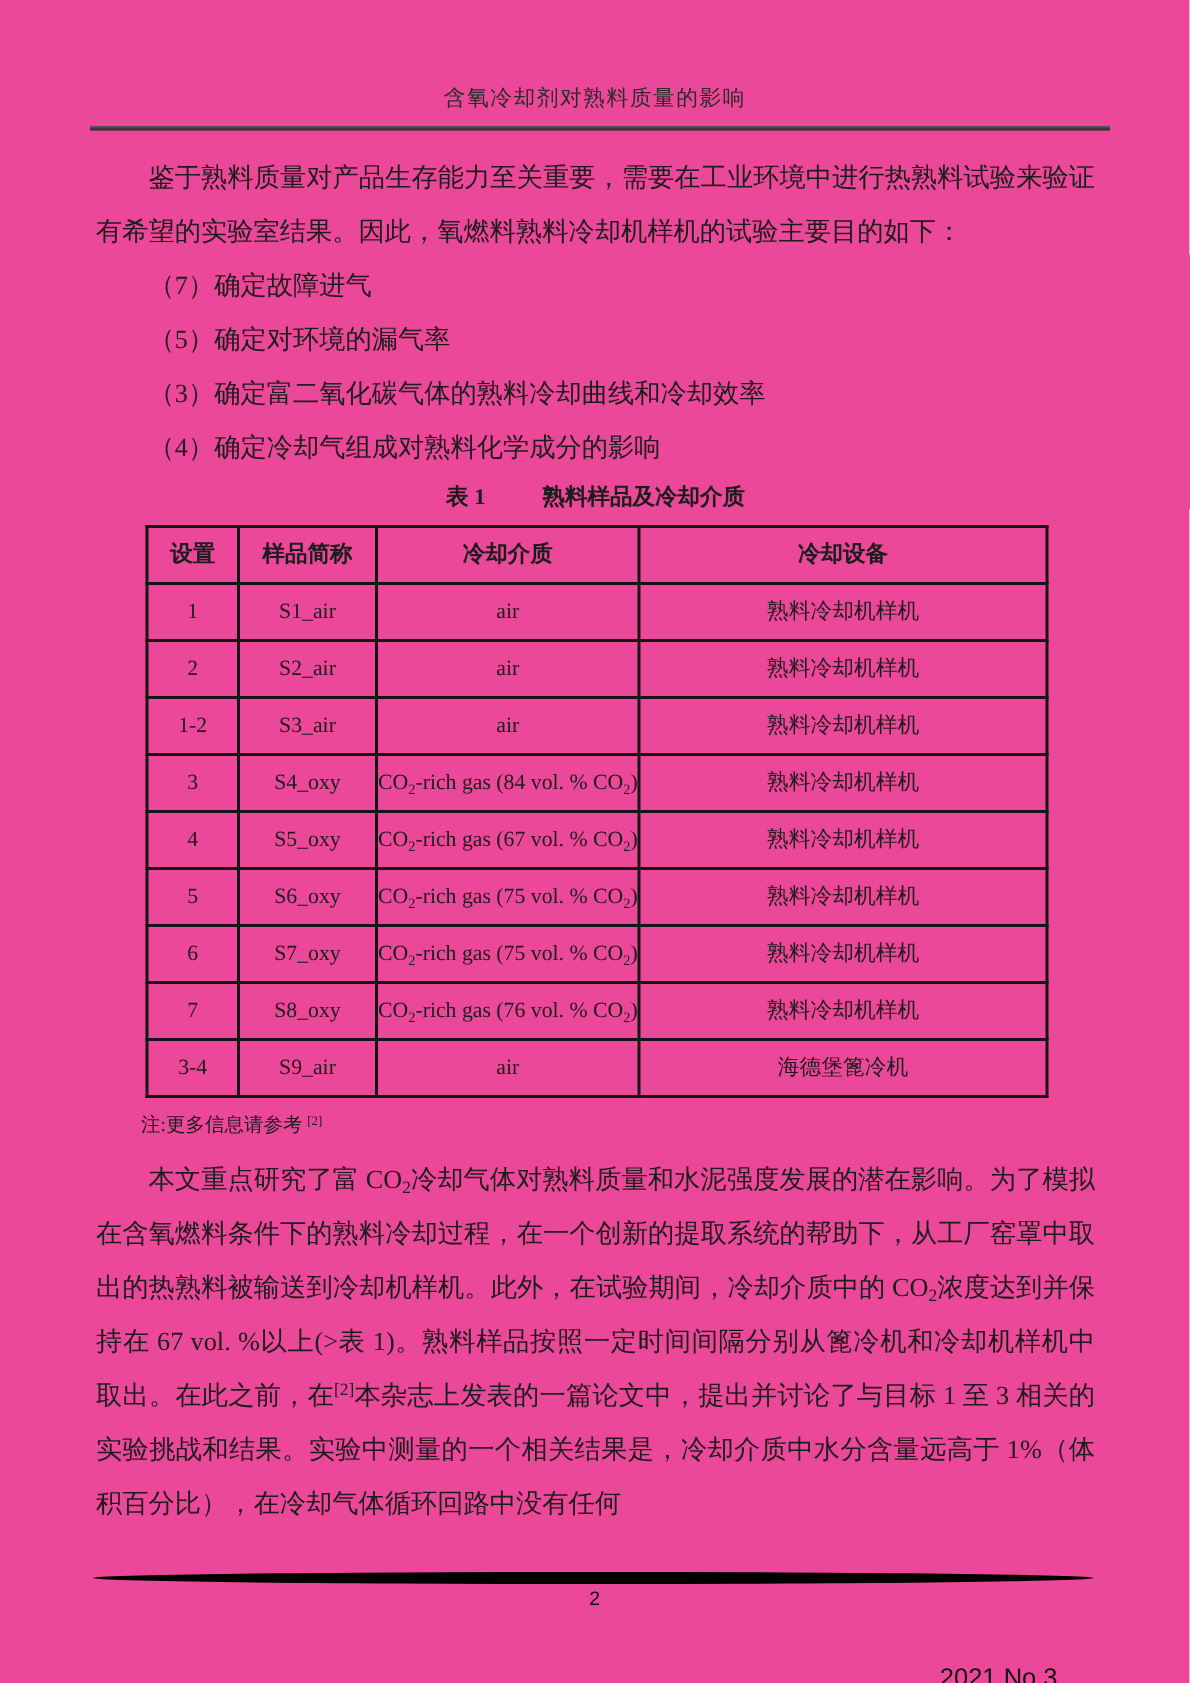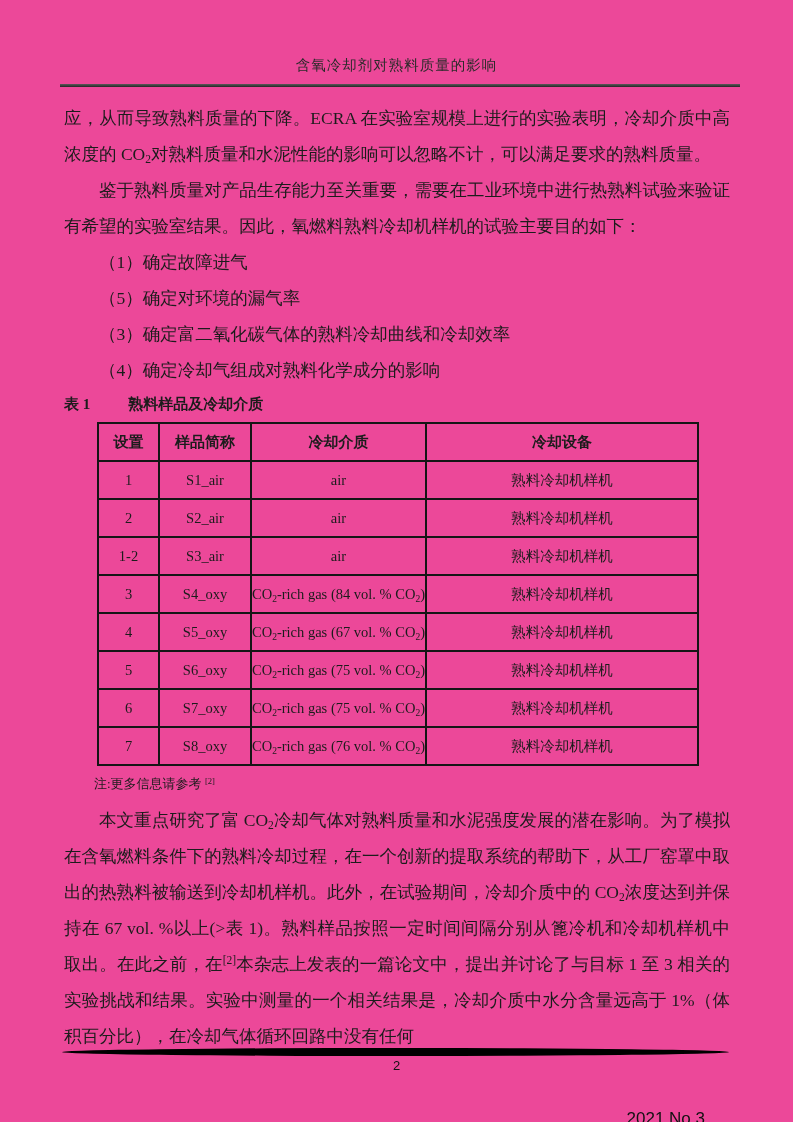--- a/index.html
+++ b/index.html
@@ -22,21 +22,21 @@
     font-size:17.5px;line-height:36px;text-align:justify;
   }
   .para{margin:0;}
   .indent{text-indent:2em;}
   .objective-item{text-indent:2em;}
   sub,sup{line-height:0;}
   sub{font-size:0.66em;vertical-align:baseline;position:relative;top:0.28em;}
   sup{font-size:0.66em;vertical-align:baseline;position:relative;top:-0.5em;}
   
   .table-caption{
-    text-align:left;font-size:15px;font-weight:bold;line-height:24px;
+    text-align:center;font-size:15px;font-weight:bold;line-height:24px;
     margin:4px 0 6px 0;text-indent:0;
   }
   .cap-gap{display:inline-block;width:38px;}
   
   .data-table{
     border-collapse:collapse;table-layout:fixed;width:600px;margin:0 0 0 33px;
   }
   .data-table th,.data-table td{
     border:2px solid #151515;text-align:center;vertical-align:middle;
     padding:0;overflow:hidden;white-space:nowrap;
@@ -64,25 +64,24 @@
 </style>
 </head>
 <body>
 
 <div class="page">
 
   <div class="header-title">含氧冷却剂对熟料质量的影响</div>
   <div class="header-rule"></div>
 
   <div class="doc-body">
-    <p class="para"><span>应，从而导致熟料质量的下降。ECRA 在实验室规模上进行的实验表明，冷却介质中高浓度的 CO</span><sub>2</sub><span>对熟料质量和水泥性能的影响可以忽略不计，可以满足要求的熟料质量。</span></p>
     <p class="para indent"><span>鉴于熟料质量对产品生存能力至关重要，需要在工业环境中进行热熟料试验来验证有希望的实验室结果。因此，氧燃料熟料冷却机样机的试验主要目的如下：</span></p>
 
     <div class="objectives">
-        <div class="objective-item">（1）确定故障进气</div>
+        <div class="objective-item">（7）确定故障进气</div>
         <div class="objective-item">（5）确定对环境的漏气率</div>
         <div class="objective-item">（3）确定富二氧化碳气体的熟料冷却曲线和冷却效率</div>
         <div class="objective-item">（4）确定冷却气组成对熟料化学成分的影响</div>
       </div>
 
     <div class="table-caption">
       <span>表 1</span><span class="cap-gap"></span><span>熟料样品及冷却介质</span>
     </div>
 
     <table class="data-table">
@@ -142,20 +141,26 @@
             <td>S7_oxy</td>
             <td><span>CO</span><sub>2</sub><span>-rich gas (75 vol. % CO</span><sub>2</sub><span>)</span></td>
             <td>熟料冷却机样机</td>
           </tr>
           <tr>
             <td>7</td>
             <td>S8_oxy</td>
             <td><span>CO</span><sub>2</sub><span>-rich gas (76 vol. % CO</span><sub>2</sub><span>)</span></td>
             <td>熟料冷却机样机</td>
           </tr>
+          <tr>
+            <td>3-4</td>
+            <td>S9_air</td>
+            <td>air</td>
+            <td>海德堡篦冷机</td>
+          </tr>
         </tbody>
     </table>
 
     <div class="note"><span>注:更多信息请参考 </span><sup>[2]</sup></div>
 
     <p class="para indent"><span>本文重点研究了富 CO</span><sub>2</sub><span>冷却气体对熟料质量和水泥强度发展的潜在影响。为了模拟在含氧燃料条件下的熟料冷却过程，在一个创新的提取系统的帮助下，从工厂窑罩中取出的热熟料被输送到冷却机样机。此外，在试验期间，冷却介质中的 CO</span><sub>2</sub><span>浓度达到并保持在 67 vol. %以上(&gt;表 1)。熟料样品按照一定时间间隔分别从篦冷机和冷却机样机中取出。在此之前，在</span><sup>[2]</sup><span>本杂志上发表的一篇论文中，提出并讨论了与目标 1 至 3 相关的实验挑战和结果。实验中测量的一个相关结果是，冷却介质中水分含量远高于 1%（体积百分比），在冷却气体循环回路中没有任何</span></p>
   </div>
 
   <div class="footer-rule"></div>
   <div class="page-number">2</div>

